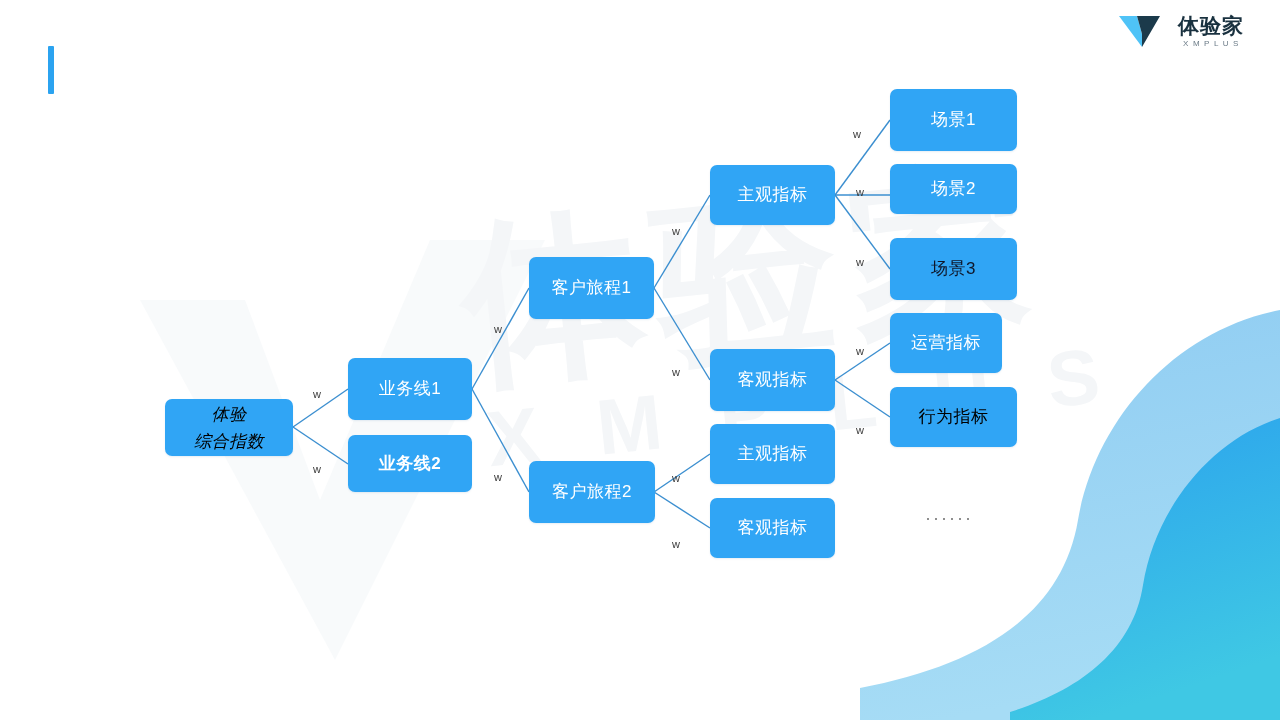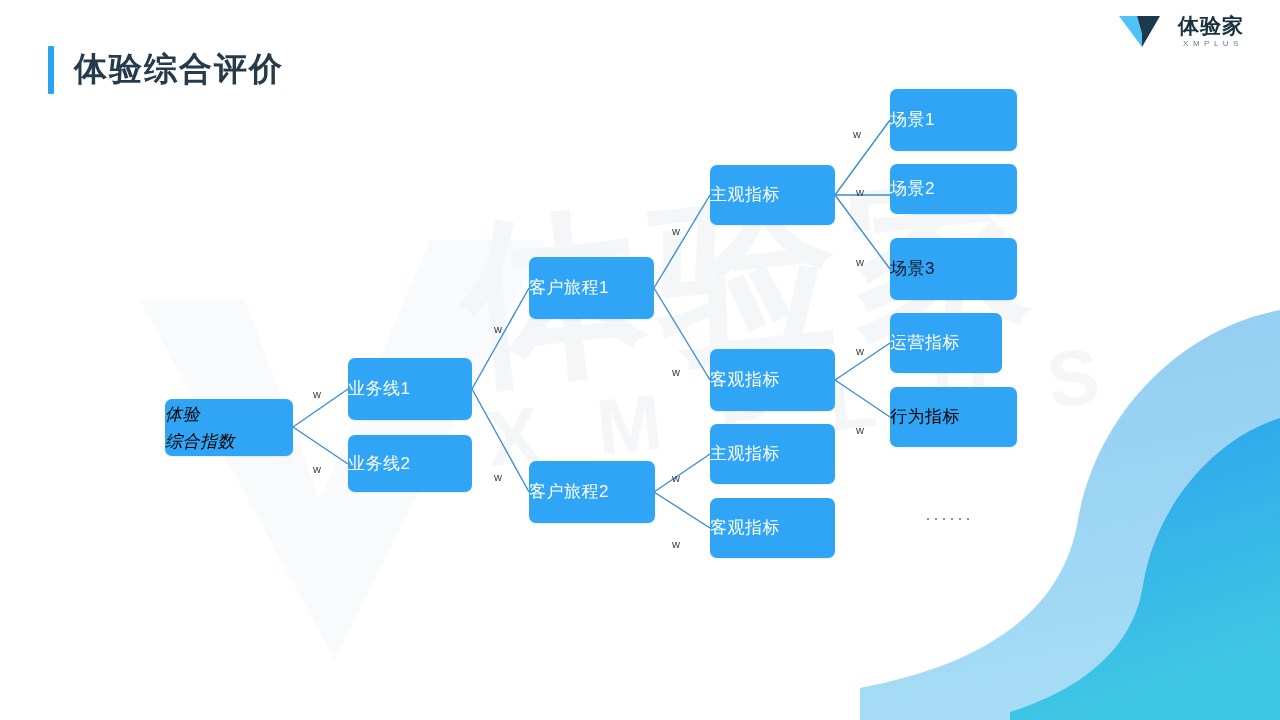--- a/index.html
+++ b/index.html
@@ -80,21 +80,21 @@
     position: absolute;
     inset: 0;
   }
   .node {
     position: absolute;
     box-sizing: border-box;
     background: #30A5F5;
     border-radius: 7px;
     color: #ffffff;
     display: flex;
-    align-items: flex-start;
+    align-items: center;
     justify-content: center;
     flex-direction: column;
     font-size: 17px;
     line-height: 26px;
     letter-spacing: 0.5px;
     box-shadow: 0 1px 2px rgba(20,90,150,0.10);
     text-align: center;
   }
   .node.two-line { line-height: 27px; }
 
@@ -144,21 +144,20 @@
         <text x="470" y="350" font-family="'Liberation Sans','DejaVu Sans',sans-serif" font-size="180" font-weight="bold" fill="#F4F6F8" letter-spacing="14">体验家</text>
         <text x="480" y="450" font-family="'Liberation Sans','DejaVu Sans',sans-serif" font-size="78" font-weight="bold" fill="#F4F6F8" letter-spacing="58">XMPLUS</text>
       </g>
 
       <path d="M1280 310 C1175 330 1095 420 1078 520 C1062 615 980 665 860 688 L860 720 L1280 720 Z" fill="url(#waveLight)"></path>
       <path d="M1280 418 C1210 440 1155 510 1143 585 C1133 650 1080 690 1010 712 L1010 720 L1280 720 Z" fill="url(#waveDark)"></path>
     </g>
   </svg>
 
   <div class="title-bar"></div>
-  <div class="page-title">体验综合评价</div>
 
   <div class="logo">
     <svg class="logo-mark" width="52" height="34" viewBox="0 0 52 34">
       <path d="M1 2 L19 2 L24 20 L24 33 Z" fill="#4FC3F7"></path>
       <path d="M19 2 L42 2 L24 33 L24 20 Z" fill="#1B3A4B"></path>
     </svg>
     <span class="logo-text-wrap">
       <span class="logo-name">体验家</span>
       <span class="logo-sub">XMPLUS</span>
     </span>
@@ -181,21 +180,21 @@
         <line x1="835" y1="380" x2="890" y2="417" stroke="#3C8FD0" stroke-width="1.4"></line>
       </svg>
     <div id="node-layer">
         <div class="node two-line" style="left: 165px; top: 399px; width: 128px; height: 57px; background: rgb(48, 165, 245); color: #000000; font-style: italic;">
           <span>体验</span>
           <span>综合指数</span>
         </div>
         <div class="node" style="left: 348px; top: 358px; width: 124px; height: 62px; background: rgb(48, 165, 245); color: rgb(255, 255, 255);">
           <span>业务线1</span>
         </div>
-        <div class="node" style="left: 348px; top: 435px; width: 124px; height: 57px; background: rgb(48, 165, 245); color: rgb(255, 255, 255);">
+        <div class="node" style="left: 348px; top: 435px; width: 124px; height: 57px; background: rgb(48, 165, 245); color: rgb(255, 255, 255); font-weight: bold;">
           <span>业务线2</span>
         </div>
         <div class="node" style="left: 529px; top: 257px; width: 125px; height: 62px; background: rgb(48, 165, 245); color: rgb(255, 255, 255);">
           <span>客户旅程1</span>
         </div>
         <div class="node" style="left: 529px; top: 461px; width: 126px; height: 62px; background: rgb(48, 165, 245); color: rgb(255, 255, 255);">
           <span>客户旅程2</span>
         </div>
         <div class="node" style="left: 710px; top: 165px; width: 125px; height: 60px; background: rgb(48, 165, 245); color: rgb(255, 255, 255);">
           <span>主观指标</span>

